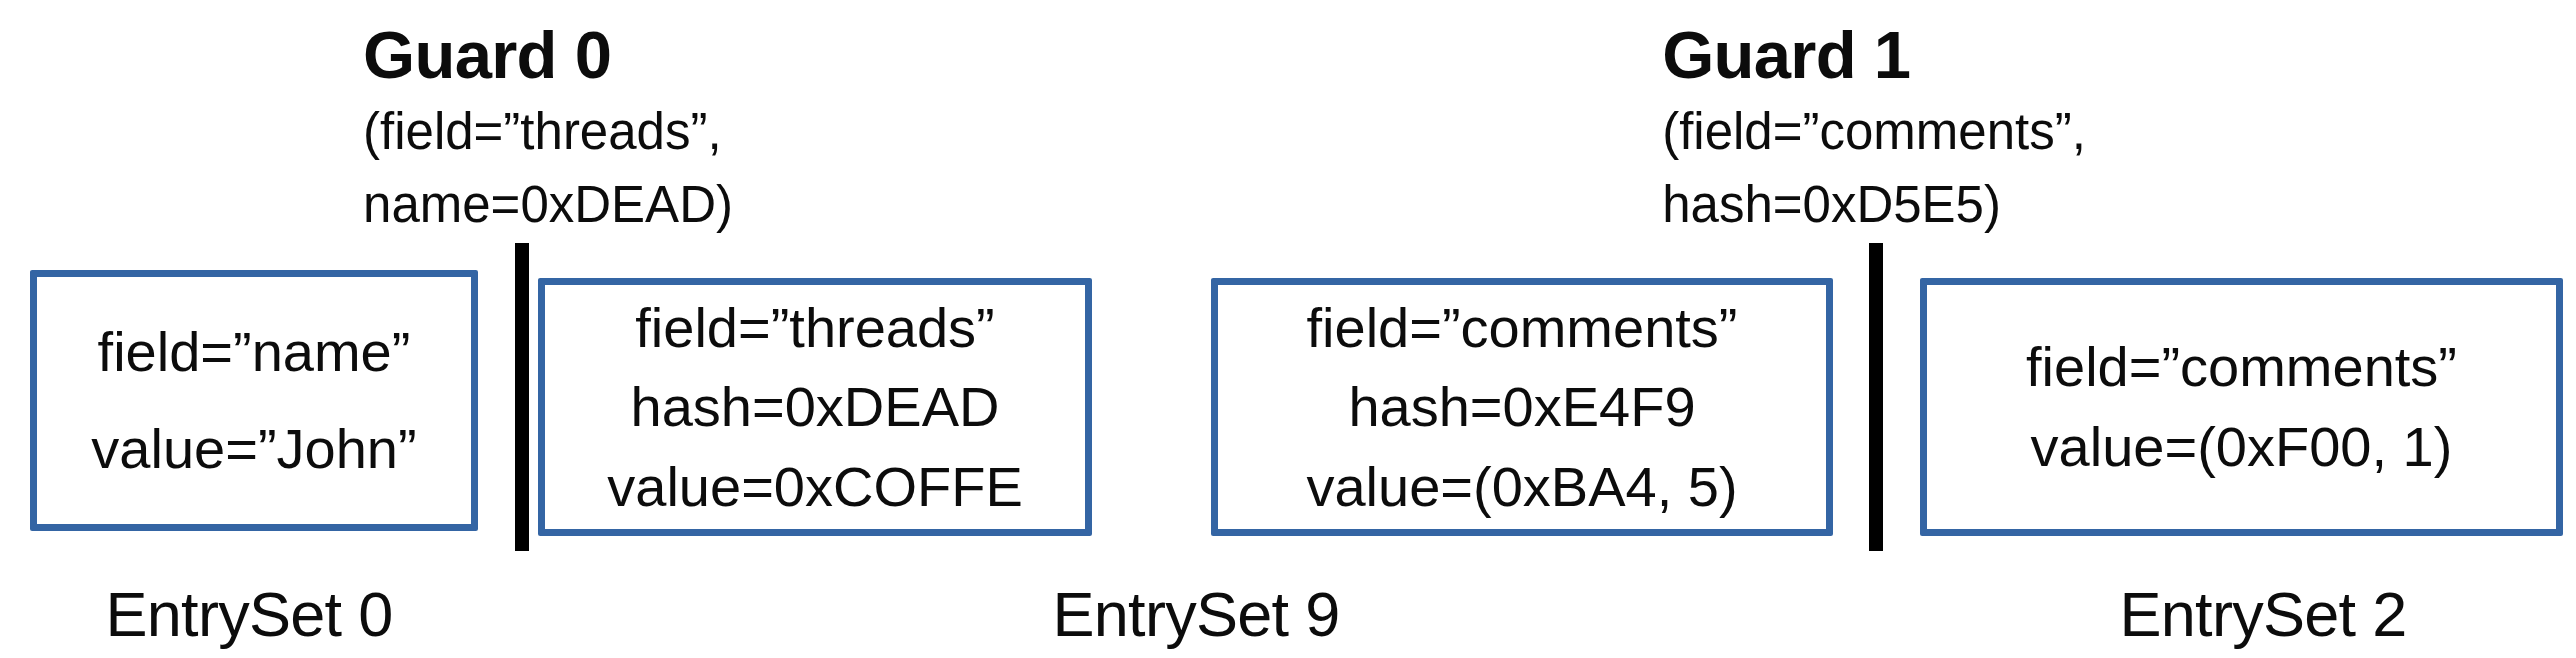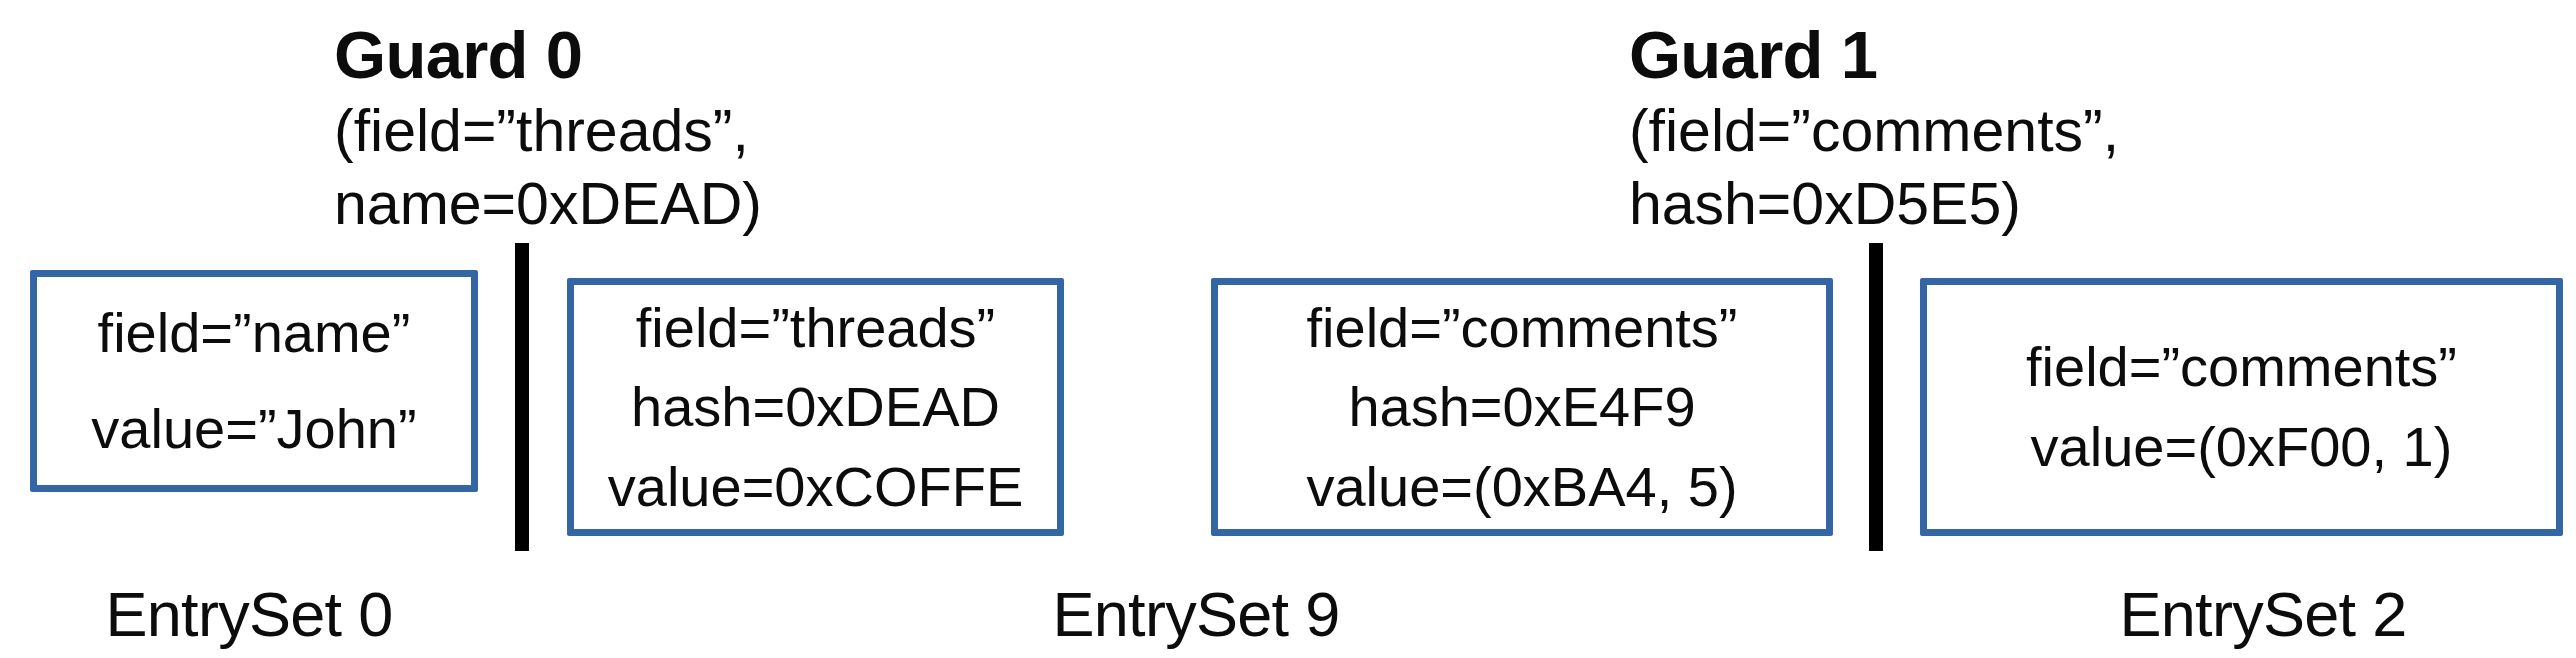--- a/index.html
+++ b/index.html
@@ -17,41 +17,41 @@
     border-radius: 2.1px;
     background: #ffffff;
     display: flex; flex-direction: column;
     justify-content: center; align-items: center;
     text-align: center;
     color: var(--text-color, #0c0c0c);
   }
   .entry-box .line { font-size: 56px; line-height: 1.42; white-space: nowrap; }
   #box-0 .line { line-height: 1.72; }
 
-  #box-0 { left: 30px;   top: 270px; width: 448px; height: 222px; }
-  #box-1 { left: 567px;  top: 278px; width: 497px; height: 258px; }
+  #box-0 { left: 30px;   top: 270px; width: 448px; height: 261px; }
+  #box-1 { left: 538px;  top: 278px; width: 554px; height: 258px; }
   #box-2 { left: 1211px; top: 278px; width: 622px; height: 258px; }
   #box-3 { left: 1920px; top: 278px; width: 643px; height: 258px; }
 
   .guard-bar {
     position: absolute; top: 243px; width: 14.3px; height: 308px;
     background: var(--bar-black, #000000);
   }
   #guard-bar-0 { left: 515px; }
   #guard-bar-1 { left: 1869px; }
 
   .guard-label {
     position: absolute; top: 14.3px; transform: translateX(-50%);
     white-space: nowrap;
     color: var(--text-color, #0c0c0c);
   }
   #guard-label-0 { left: 548px; }
   #guard-label-1 { left: 1874px; }
   .guard-title { font-weight: bold; font-size: 67px; line-height: 81px; letter-spacing: -0.7px; }
-  .guard-sub   { font-size: 59px; line-height: 73px; }
+  .guard-sub   { font-size: 51px; line-height: 73px; }
 
   .entryset-label {
     position: absolute; top: 578px; transform: translateX(-50%);
     font-weight: normal; font-size: 63px; letter-spacing: -0.7px;
     white-space: nowrap; color: var(--text-color, #0c0c0c);
   }
   #entryset-label-0 { left: 249px; }
   #entryset-label-1 { left: 1196px; }
   #entryset-label-2 { left: 2263px; text-align: right; }
 </style>

